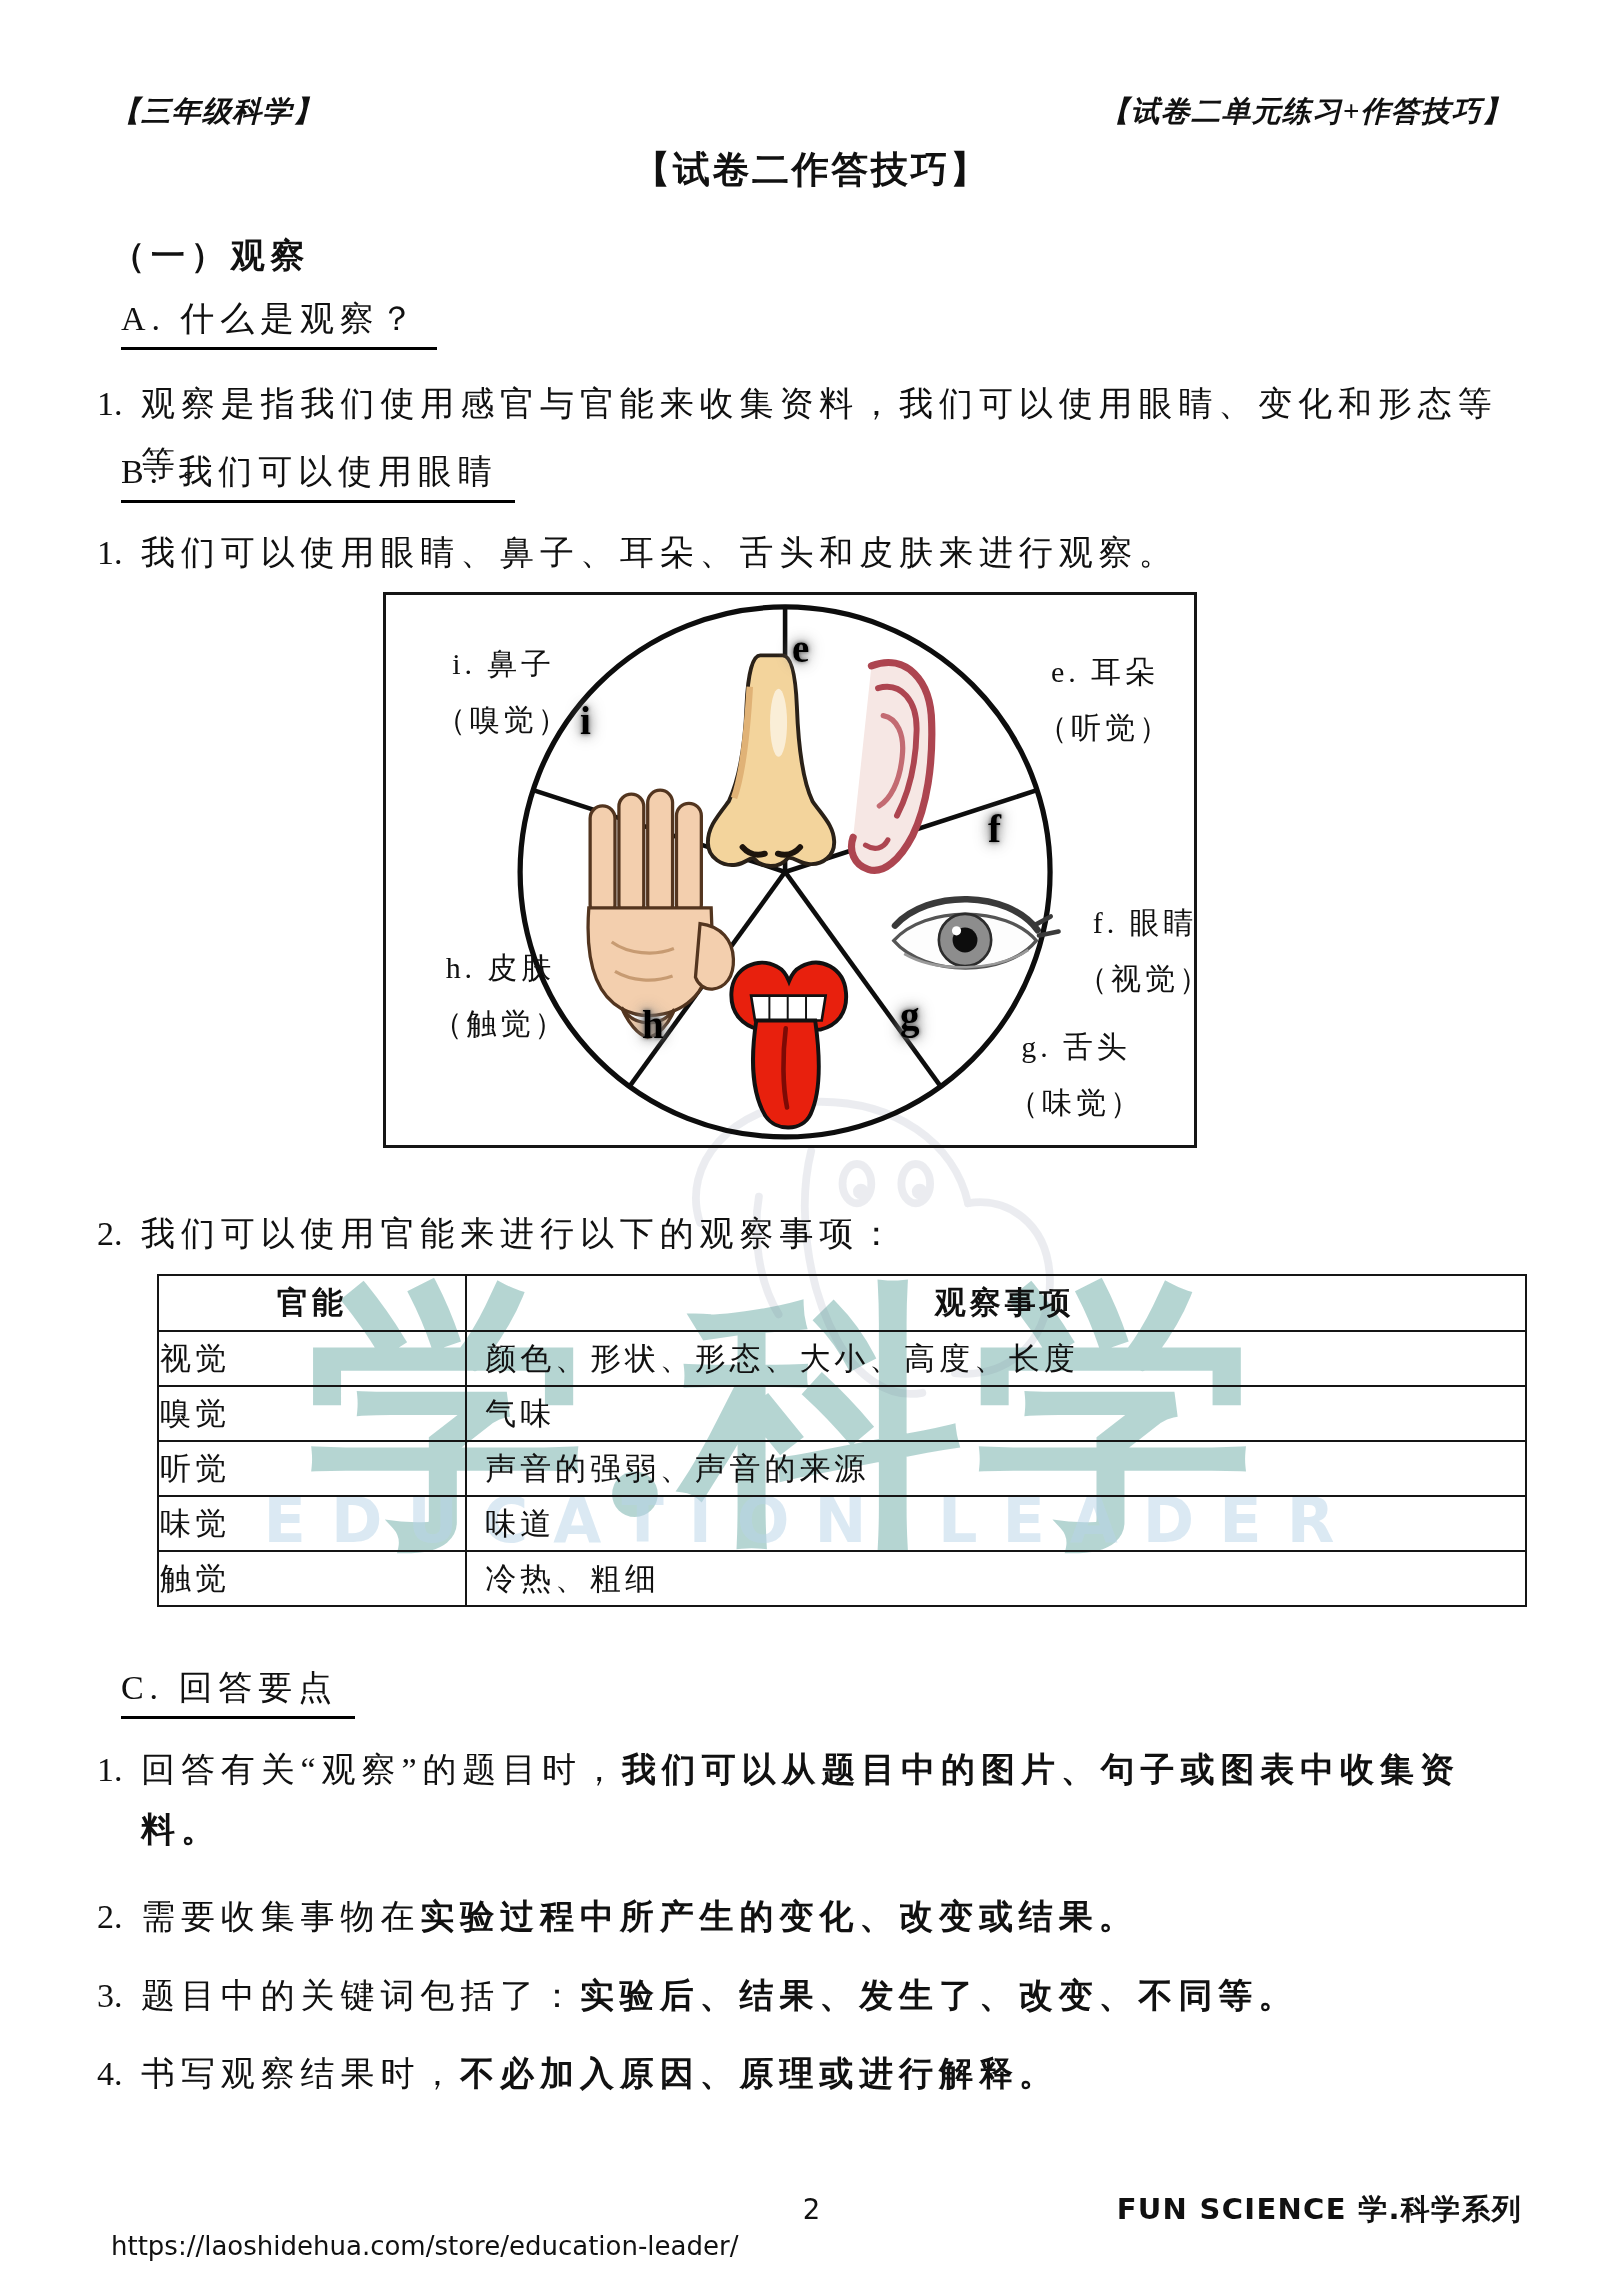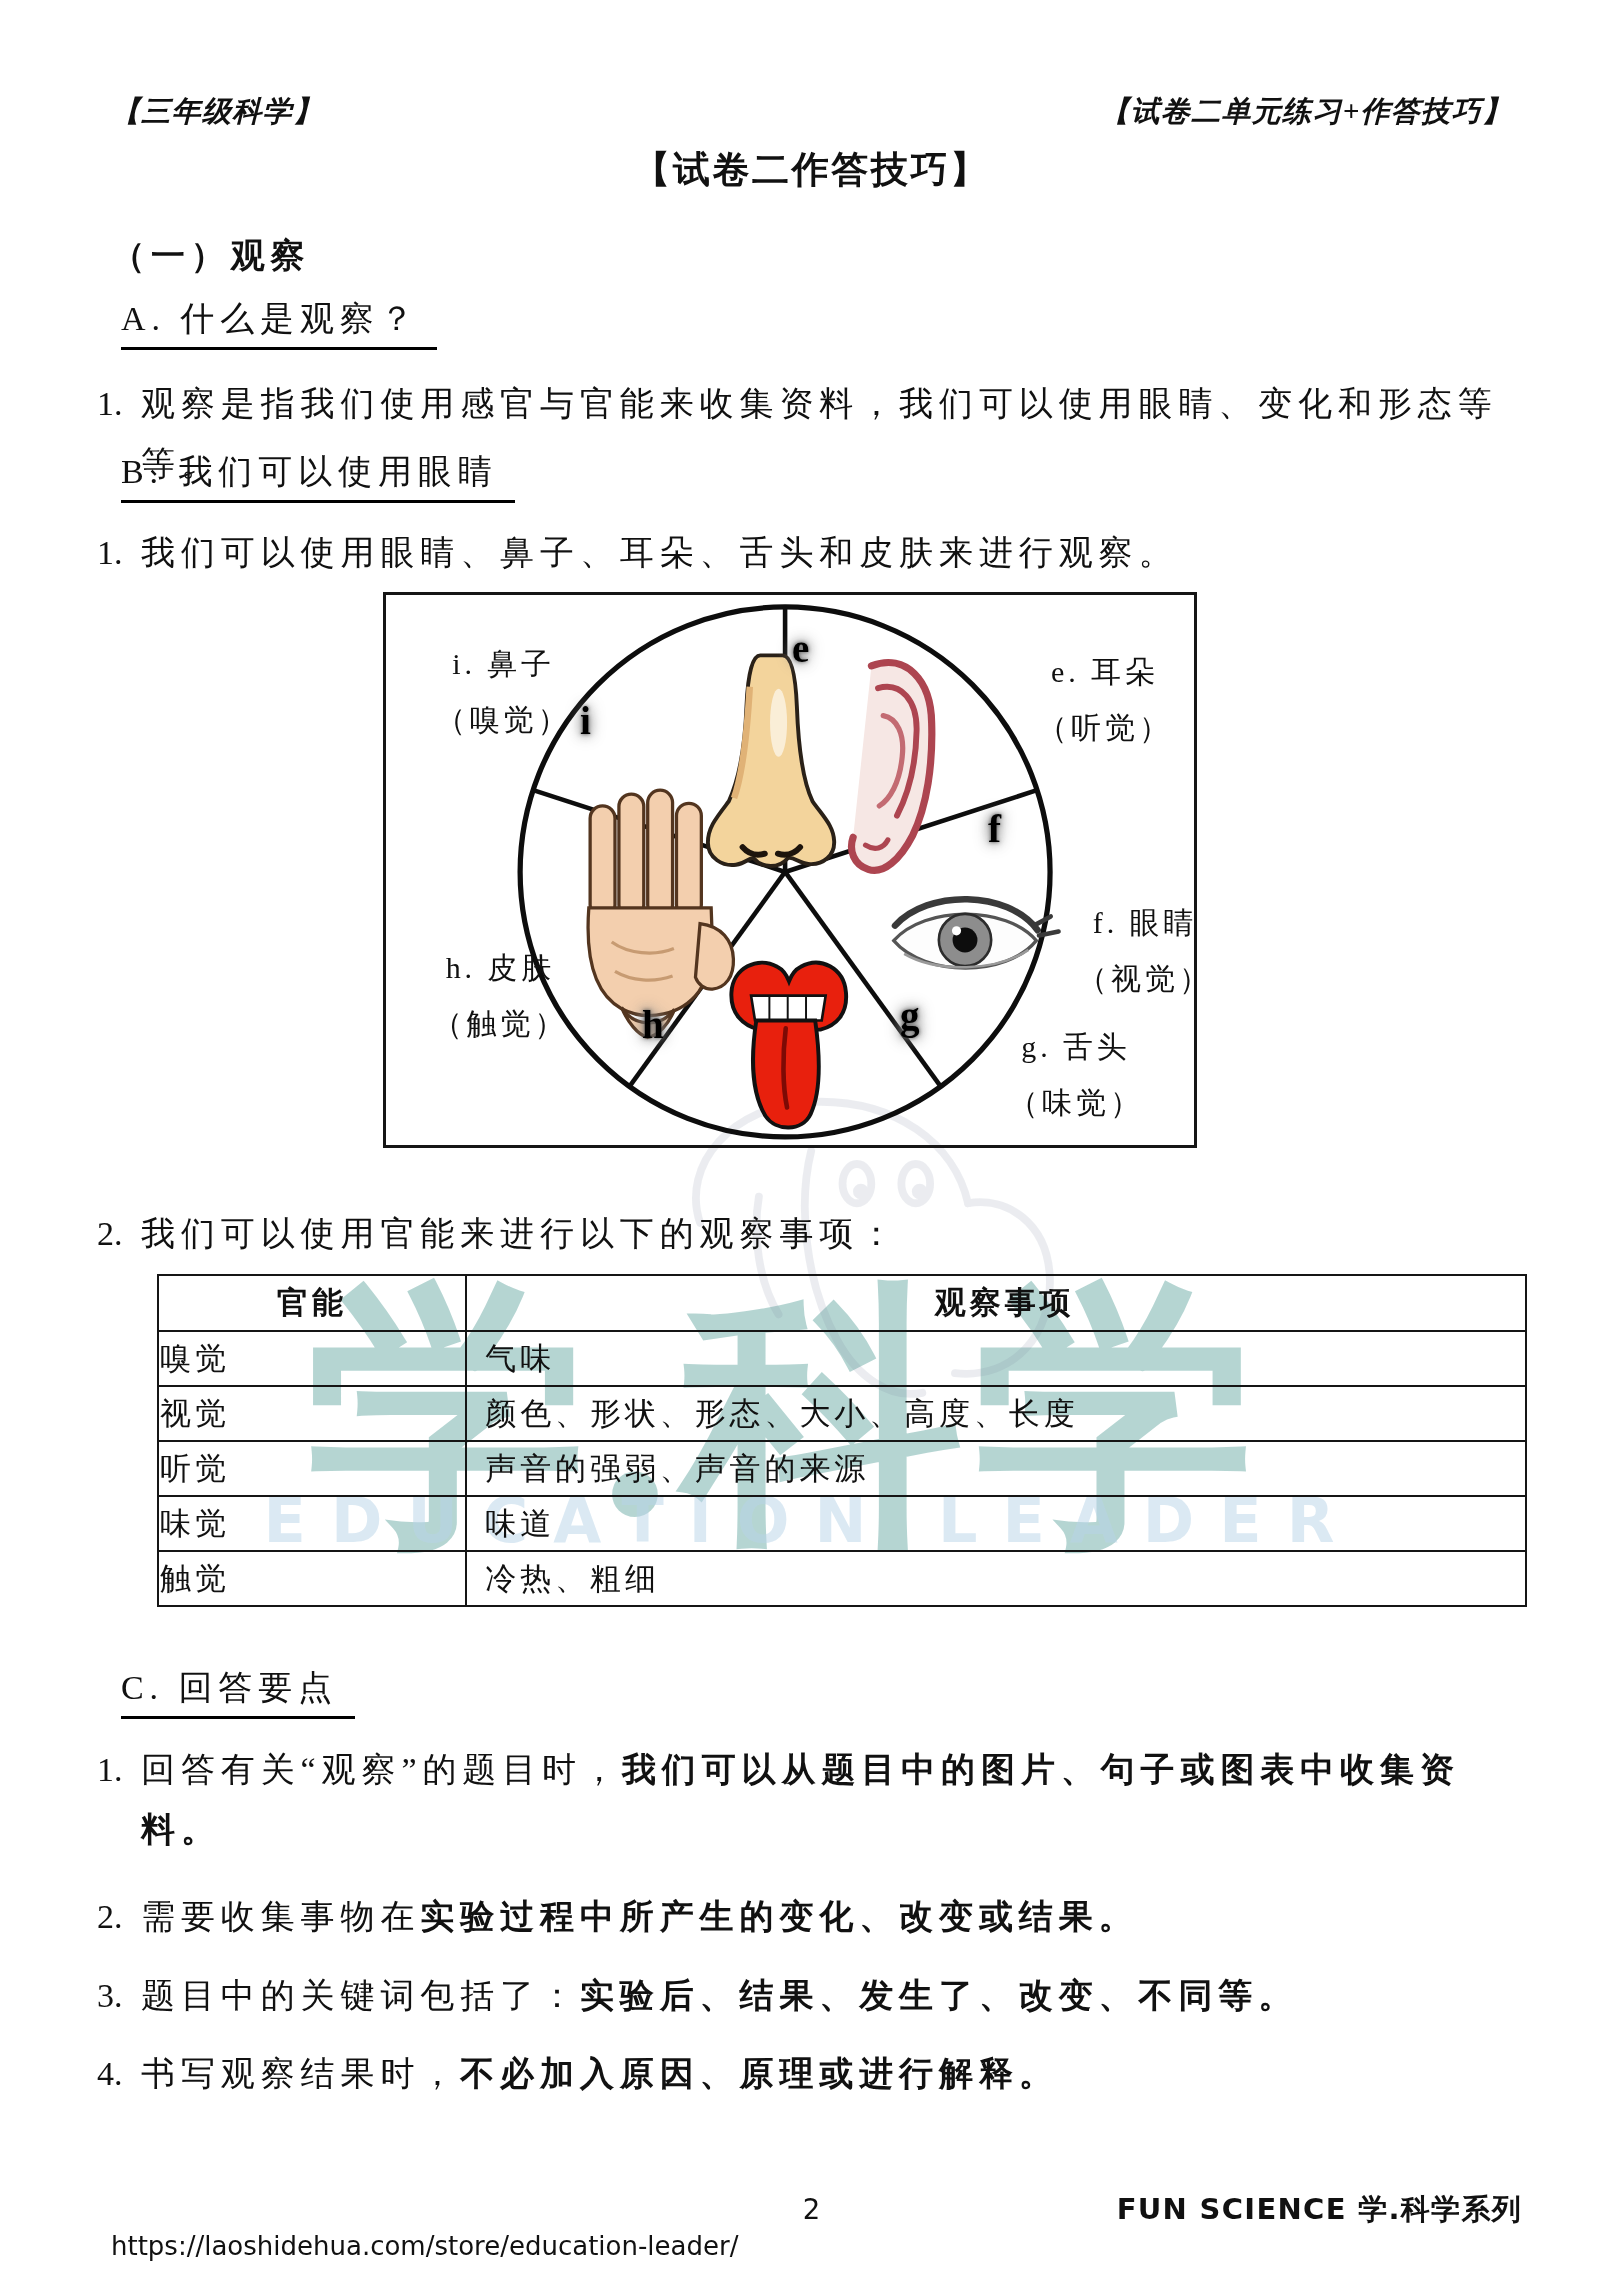--- a/index.html
+++ b/index.html
@@ -172,26 +172,26 @@
     <span class="txt">我们可以使用官能来进行以下的观察事项：</span>
   </div>
 
   <table class="senses abs" style="left:157px;top:1274px;">
     <tbody>
         <tr>
       <th class="c1">官能</th>
       <th class="c2" style="text-align:center;">观察事项</th>
     </tr>
     <tr>
+      <td class="c1">视觉</td>
+      <td class="c2">颜色、形状、形态、大小、高度、长度</td>
+    </tr>
+    <tr>
       <td class="c1">嗅觉</td>
       <td class="c2">气味</td>
-    </tr>
-    <tr>
-      <td class="c1">视觉</td>
-      <td class="c2">颜色、形状、形态、大小、高度、长度</td>
     </tr>
     <tr>
       <td class="c1">听觉</td>
       <td class="c2">声音的强弱、声音的来源</td>
     </tr>
     <tr>
       <td class="c1">味觉</td>
       <td class="c2">味道</td>
     </tr>
     <tr>

